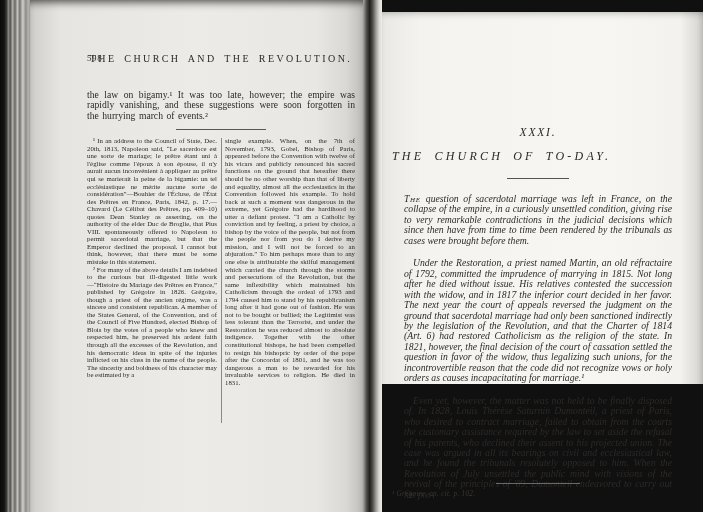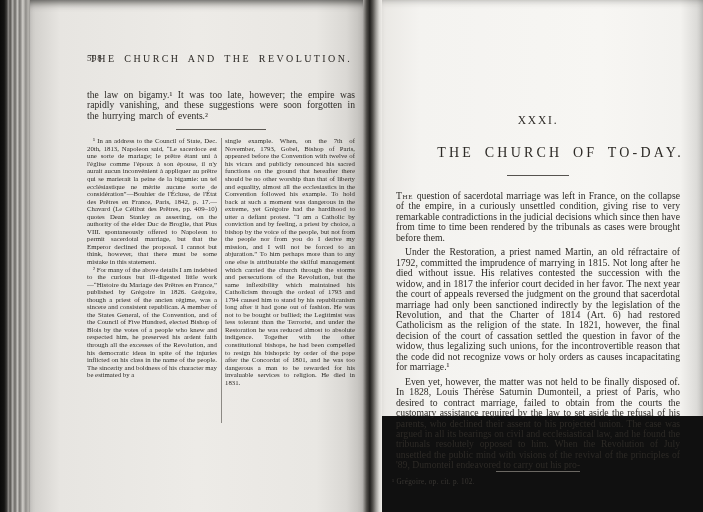--- a/index.html
+++ b/index.html
@@ -22,24 +22,25 @@
     background:linear-gradient(90deg,#cfcdc9 0%, #e7e5e1 9%, #edebe7 50%,
       #e9e7e3 86%, #dad8d4 95%, #bfbdb9 100%);
     box-shadow: inset 0 7px 9px -5px rgba(15,15,13,.75);
   }
   .spine {
     position:absolute; left:363px; top:0; width:19px; height:512px;
     background:linear-gradient(90deg,#a9a7a3 0%, #4b4945 20%, #201f1d 36%,
       #565450 52%, #9d9b97 68%, #dad8d4 85%, #efede9 100%);
   }
   .right-page {
-    position:absolute; left:382px; top:0; width:321px; height:416px;
+    position:absolute; left:382px; top:12px; width:321px; height:372px;
     background:linear-gradient(90deg,#eae8e4 0%, #f4f3f0 12%, #f7f6f3 68%,
       #f3f2ef 93%, #dcdbd8 98%, #c3c2bf 100%);
     box-shadow: inset 0 5px 8px -6px rgba(40,40,38,.5);
+    font-style: italic;
   }
 
   
   .lp-content { position:absolute; left:57px; top:53px; width:268px; }
   .lp-header { position:relative; height:12px; }
   .lp-pagenum { position:absolute; left:0; top:0; font-size:9px; letter-spacing:.6px; }
   .lp-title { text-align:center; font-size:10px; letter-spacing:2.4px; word-spacing:3px; }
   .lp-body {
     margin-top:25px; font-size:9.6px; line-height:10.4px;
     text-align:justify; word-spacing:1.2px;
@@ -47,24 +48,24 @@
   .lp-rule { width:90px; border-top:1px solid #5a5752; margin:8px auto 7px; }
   .lp-footnotes { display:flex; height:286px; overflow:hidden; }
   .fn-col { width:130px; font-size:6.8px; line-height:7.55px; text-align:justify; }
   .fn-col p { margin:0; text-indent:6px; }
   .fn-col p.cont { text-indent:0; }
   .fn-divider { width:1px; background:#8c8984; margin:1px 3px 0 4px; }
 
   
   .rp-content { position:absolute; left:10px; top:114px; width:292px; }
   .chapter-num { text-align:center; font-size:11.5px; letter-spacing:1.8px; }
-  .chapter-title { text-align:right; font-size:14px; letter-spacing:3.2px; word-spacing:4px; margin-top:19px; }
+  .chapter-title { text-align:left; font-size:12px; letter-spacing:3.2px; word-spacing:4px; margin-top:11px; }
   .rp-rule { width:62px; border-top:1px solid #56534f; margin:14px auto 0; }
   .rp-body { margin-top:15px; font-size:9.7px; line-height:10.45px; text-align:justify; }
-  .rp-body p { margin:4px; text-indent:9px; }
+  .rp-body p { margin:12px; text-indent:9px; }
   .rp-body p.noindent { text-indent:0; }
   .lead { font-variant:small-caps; letter-spacing:.6px; }
   .rp-footnote { position:absolute; left:10px; top:471px; width:292px; }
   .rp-fn-rule { width:84px; border-top:1px solid #6b6863; margin:0 auto 6px; }
   .rp-fn-text { font-size:7.2px; letter-spacing:.3px; color:#3a3733; }
 </style>
 </head>
 <body>
 
 <div class="edge-left"></div>

